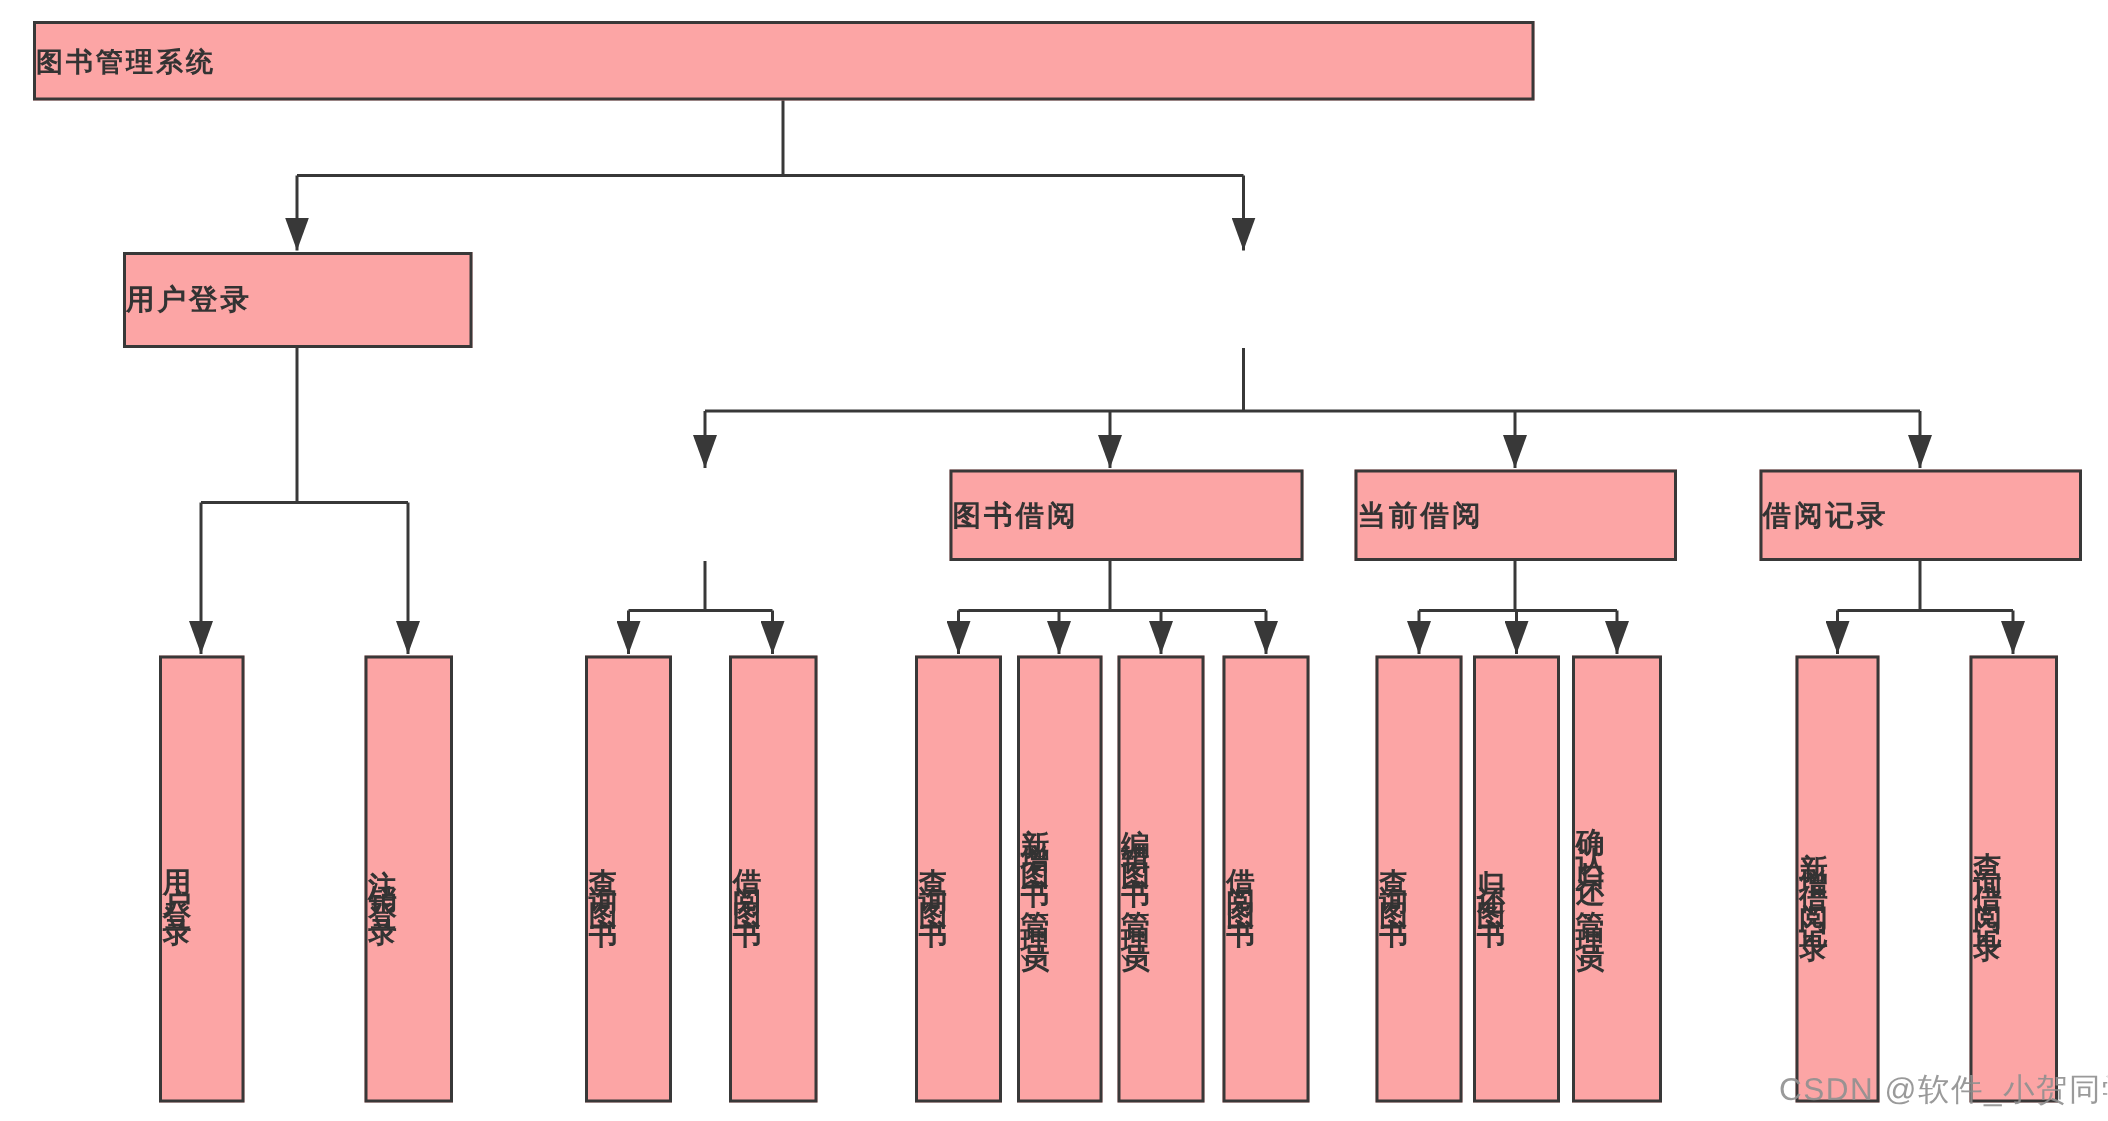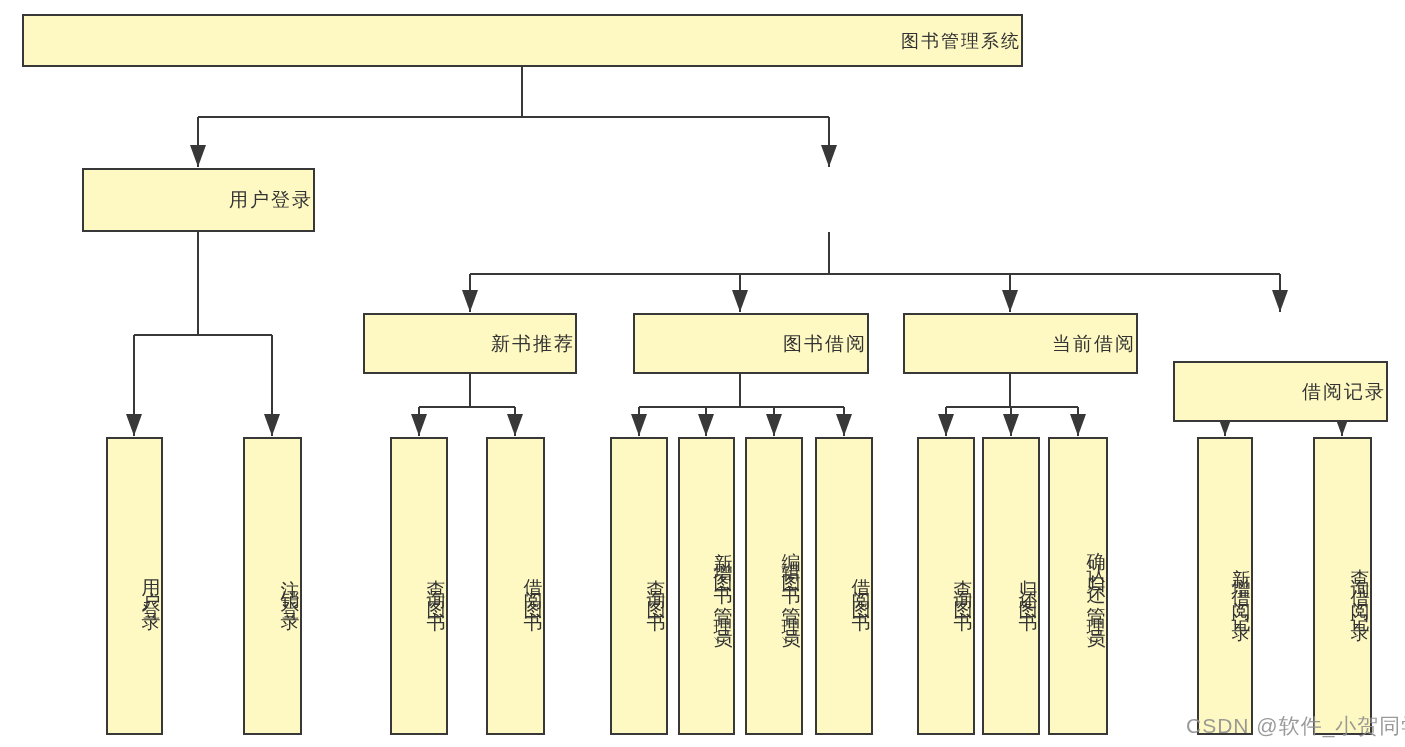--- a/index.html
+++ b/index.html
@@ -3,44 +3,45 @@
 <meta charset="utf-8">
 <style>
   html,body { margin:0; padding:0; background:#ffffff; }
   .canvas {
     position:relative; width:1405px; height:747px; background:#ffffff;
     font-family:"Liberation Sans", sans-serif; overflow:hidden;
   }
   .wires { position:absolute; left:0; top:0; width:1405px; height:747px; }
   .box {
     position:absolute; box-sizing:border-box;
-    border:2px solid #383838; background:#fef9c3;
-    display:flex; align-items:center; justify-content:flex-end;
+    border:2px solid #383838; background:#fca5a5;
+    display:flex; align-items:center; justify-content:flex-start;
     color:#333333;
+    font-weight:bold;
   }
   .hlabel { font-size:19px; letter-spacing:2px; white-space:nowrap; }
   .root-label { font-size:18px; }
   .vbox { }
   .vlabel {
     writing-mode:vertical-rl; text-orientation:mixed;
     font-size:19px; letter-spacing:11px; line-height:1;
   }
   .watermark {
     position:absolute; left:1186px; top:712px;
     font-size:21px; color:#909090; opacity:0.9;
     letter-spacing:1px; white-space:nowrap; z-index:5;
   }
   
   #n-root  { left:22px;  top:14px;  width:1001px; height:53px; }
   #n-l2a   { left:82px;  top:168px; width:233px;  height:64px; }
   #n-l2b   { left:711px; top:168px; width:236px;  height:64px; }
   #n-l3a   { left:363px; top:313px; width:214px;  height:61px; }
   #n-l3b   { left:633px; top:313px; width:236px;  height:61px; }
-  #n-l3c   { left:903px; top:313px; width:235px;  height:61px; }
-  #n-l3d   { left:1173px;top:313px; width:215px;  height:61px;margin-top:48px; }
+  #n-l3c   { left:903px; top:313px; width:215px;  height:61px; }
+  #n-l3d   { left:1173px;top:313px; width:215px;  height:61px; }
   .vbox    { top:437px; height:298px; }
   #n-a1 { left:106px;  width:57px; }
   #n-a2 { left:243px;  width:59px; }
   #n-b1 { left:390px;  width:58px; }
   #n-b2 { left:486px;  width:59px; }
   #n-c1 { left:610px;  width:58px; }
   #n-c2 { left:678px;  width:57px; }
   #n-c3 { left:745px;  width:58px; }
   #n-c4 { left:815px;  width:58px; }
   #n-d1 { left:917px;  width:58px; }
@@ -98,23 +99,20 @@
   </svg>
 
   <div class="box" id="n-root">
     <span class="hlabel root-label">图书管理系统</span>
   </div>
 
   <div class="box" id="n-l2a">
     <span class="hlabel">用户登录</span>
   </div>
 
-  <div class="box" id="n-l3a">
-    <span class="hlabel">新书推荐</span>
-  </div>
   <div class="box" id="n-l3b">
     <span class="hlabel">图书借阅</span>
   </div>
   <div class="box" id="n-l3c">
     <span class="hlabel">当前借阅</span>
   </div>
   <div class="box" id="n-l3d">
     <span class="hlabel">借阅记录</span>
   </div>
 

